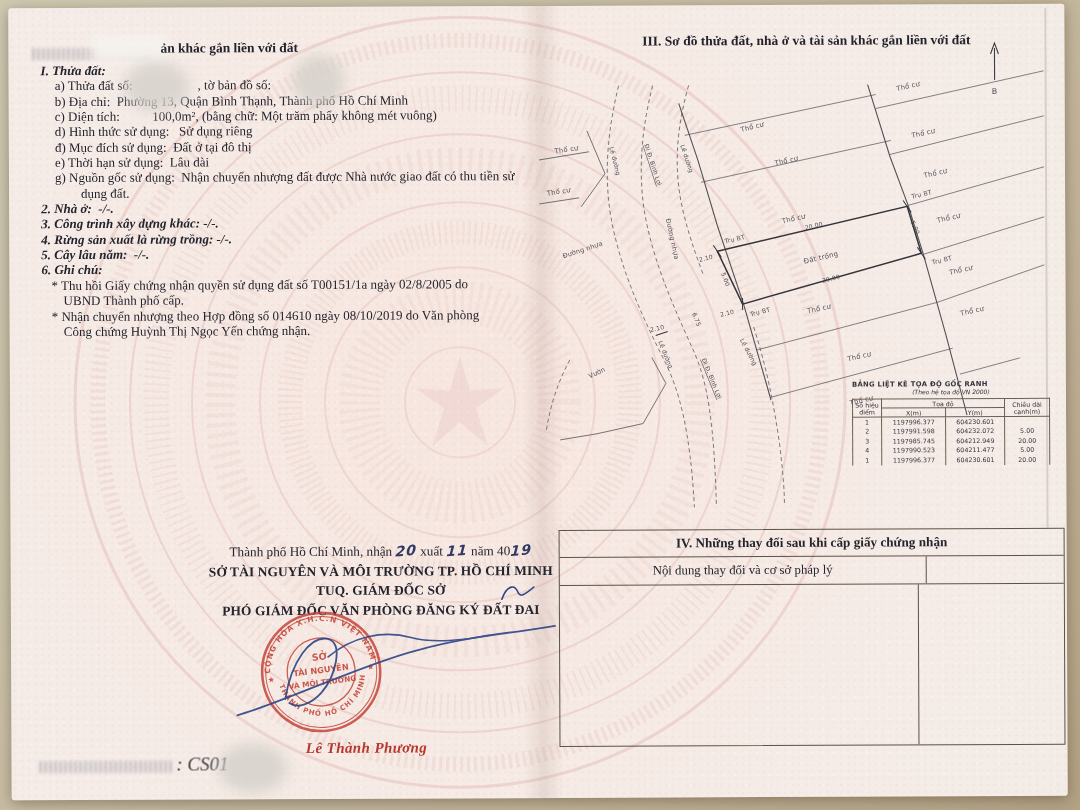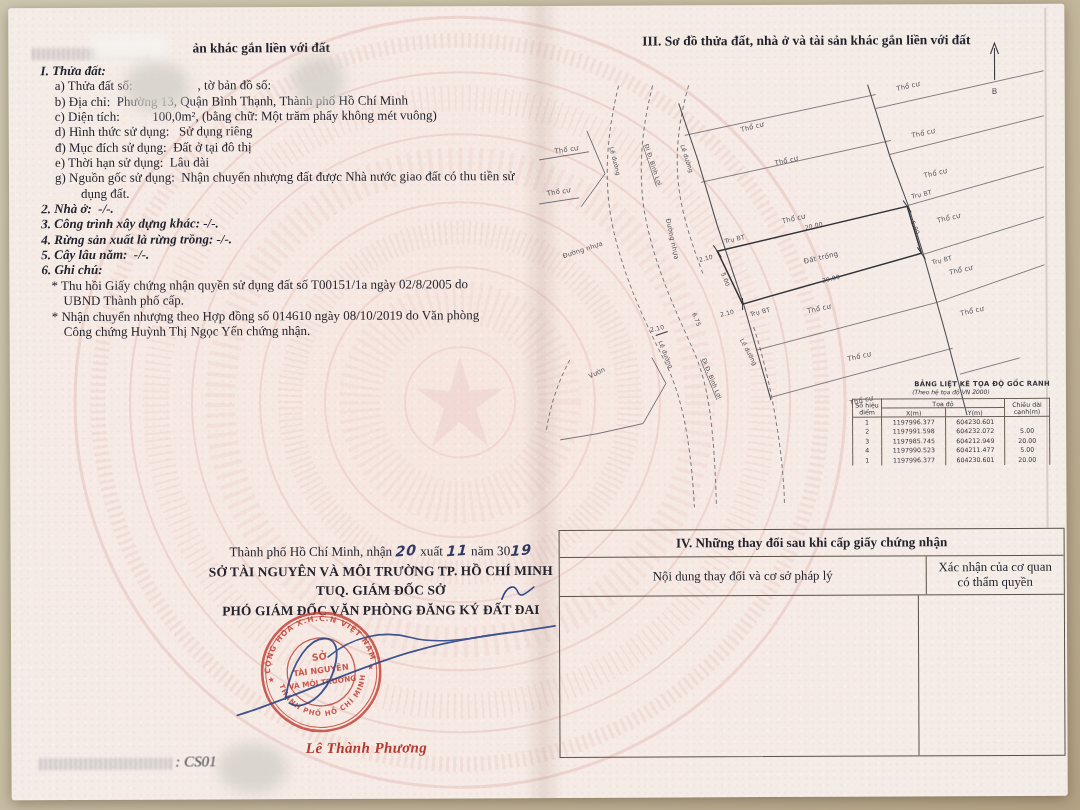--- a/index.html
+++ b/index.html
@@ -18,45 +18,45 @@
   .fold{position:absolute;left:512px;top:0;width:40px;height:100%;pointer-events:none;
        background:linear-gradient(90deg,transparent,rgba(150,120,108,.16) 50%,transparent);}
   .crease-right{position:absolute;left:1036px;top:4px;width:2px;height:520px;
        background:rgba(120,100,90,.22);filter:blur(.5px);}
   .blur-blob{position:absolute;border-radius:50%;background:rgba(214,209,203,.85);filter:blur(7px);}
   .blur-strip{display:inline-block;vertical-align:middle;height:12px;
        background:repeating-linear-gradient(90deg,#8a8894 0 2px,transparent 2px 5px);
        filter:blur(1.4px);opacity:.6;}
   .heading-blurpatch{position:absolute;left:84px;top:28px;width:74px;height:26px;
        background:rgba(246,242,238,.95);filter:blur(5px);}
-  .heading-frag{position:absolute;left:152px;top:33px;font-weight:700;font-size:13.5px;color:#22232c;margin-left:32px;}
+  .heading-frag{position:absolute;left:152px;top:33px;font-weight:700;font-size:13.5px;color:#22232c;}
   .lines-wrap{position:absolute;left:28px;top:55px;width:496px;}
   .ln{font-size:13px;line-height:15.35px;color:#23242e;white-space:pre;}
   .ln.h{font-weight:700;font-style:italic;margin-left:4px;}
   .ln.n{margin-left:18px;}
   .ln.w{margin-left:44px;}
   .ln.b{margin-left:14px;}
   .ln.bw{margin-left:26px;}
   .issue{position:absolute;left:196px;top:536px;width:348px;text-align:center;color:#23242e;}
   .issue .date{font-size:13.2px;}
   .hw{font-family:"DejaVu Sans",sans-serif;font-style:italic;font-weight:700;color:#323a63;
       display:inline-block;transform:rotate(-4deg) skewX(-8deg);font-size:14px;letter-spacing:1px;}
   .issue .off{font-weight:700;font-size:13.4px;margin-top:3.5px;letter-spacing:.1px;}
   .paraph{position:absolute;left:292px;top:40px;}
   .stamp{position:absolute;left:245px;top:600px;width:130px;height:130px;transform:rotate(-7deg);opacity:.9;}
   .sig{position:absolute;left:220px;top:606px;width:330px;height:115px;}
   .signer{position:absolute;left:230px;top:733px;width:250px;text-align:center;
       font-size:15px;font-style:italic;font-weight:700;color:#b5392e;letter-spacing:.4px;}
-  .serial-bot{position:absolute;left:28px;top:746px;font-size:15px;font-style:italic;color:#3a3a42;filter:blur(.5px);}
+  .serial-bot{position:absolute;left:28px;top:746px;font-size:19px;font-style:italic;color:#3a3a42;filter:blur(.5px);}
   .r-heading{position:absolute;left:578px;top:28px;width:440px;text-align:center;
       font-weight:700;font-size:13.5px;color:#22232c;}
   .diagram{position:absolute;left:530px;top:24px;}
   .dlabel{fill:#3a3b44;font-family:"DejaVu Sans",sans-serif;letter-spacing:.2px;opacity:.88;}
   .coord{position:absolute;left:842px;top:376px;width:198px;font-family:"DejaVu Sans",sans-serif;color:#33343c;}
-  .coord .ct-title{font-size:6.8px;font-weight:700;text-align:right;letter-spacing:.3px;}
+  .coord .ct-title{font-size:6.8px;font-weight:700;text-align:left;letter-spacing:.3px;}
   .coord .ct-sub{font-size:6px;font-style:italic;text-align:center;}
   .coord table{border-collapse:collapse;width:100%;margin-top:3px;font-size:6.3px;}
   .coord th,.coord td{border:1px solid #6a6156;padding:.5px 1px;text-align:center;font-weight:400;}
   .coord tbody td{border-top:none;border-bottom:none;line-height:8.5px;}
   .sec4{position:absolute;left:548px;top:524px;width:506px;color:#23242e;}
   .s4-box{border:1.2px solid #5a5247;}
   .s4-head{border-bottom:1.2px solid #5a5247;text-align:center;font-weight:700;font-size:13.2px;padding:5px 0;}
   .s4-sub{display:flex;border-bottom:1.2px solid #5a5247;}
   .s4-sub .c1{flex:0 0 71%;border-right:1.2px solid #5a5247;display:flex;align-items:center;justify-content:center;font-size:12.8px;padding:6px 4px;}
   .s4-sub .c2{flex:1;display:flex;align-items:center;justify-content:center;text-align:center;font-size:12.8px;padding:4px 10px;}
@@ -116,21 +116,21 @@
 
   <div class="blur-blob" style="left:115px;top:54px;width:66px;height:50px;"></div>
   <div class="blur-blob" style="left:284px;top:48px;width:52px;height:52px;"></div>
 
   <div class="issue">
     <div class="date">
       <span>Thành phố Hồ Chí Minh, nhận</span>
       <span class="hw">20</span>
       <span>xuất</span>
       <span class="hw">11</span>
-      <span>năm 30</span><span class="hw">19</span>
+      <span>năm 40</span><span class="hw">19</span>
     </div>
     <div class="off">SỞ TÀI NGUYÊN VÀ MÔI TRƯỜNG TP. HỒ CHÍ MINH</div>
     <div class="off">TUQ. GIÁM ĐỐC SỞ</div>
     <div class="off">PHÓ GIÁM ĐỐC VĂN PHÒNG ĐĂNG KÝ ĐẤT ĐAI</div>
     <svg class="paraph" width="40" height="22" viewBox="0 0 40 22">
       <path d="M3,17 C8,3 16,2 19,10 C21,16 27,12 35,5" fill="none" stroke="#2c4586" stroke-width="1.6" stroke-linecap="round"></path>
     </svg>
   </div>
 
   <svg class="stamp" viewBox="0 0 130 130">
@@ -305,21 +305,20 @@
           </tr>
         </tbody>
     </table>
   </div>
 
   <div class="sec4">
     <div class="s4-box">
       <div class="s4-head">IV. Những thay đổi sau khi cấp giấy chứng nhận</div>
       <div class="s4-sub">
         <div class="c1">Nội dung thay đổi và cơ sở pháp lý</div>
-        <div class="c2">Xác nhận của cơ quan có thẩm quyền</div>
       </div>
       <div class="s4-body">
         <div class="c1"></div>
           <div class="c2"></div>
       </div>
     </div>
   </div>
 
 </div>
 

